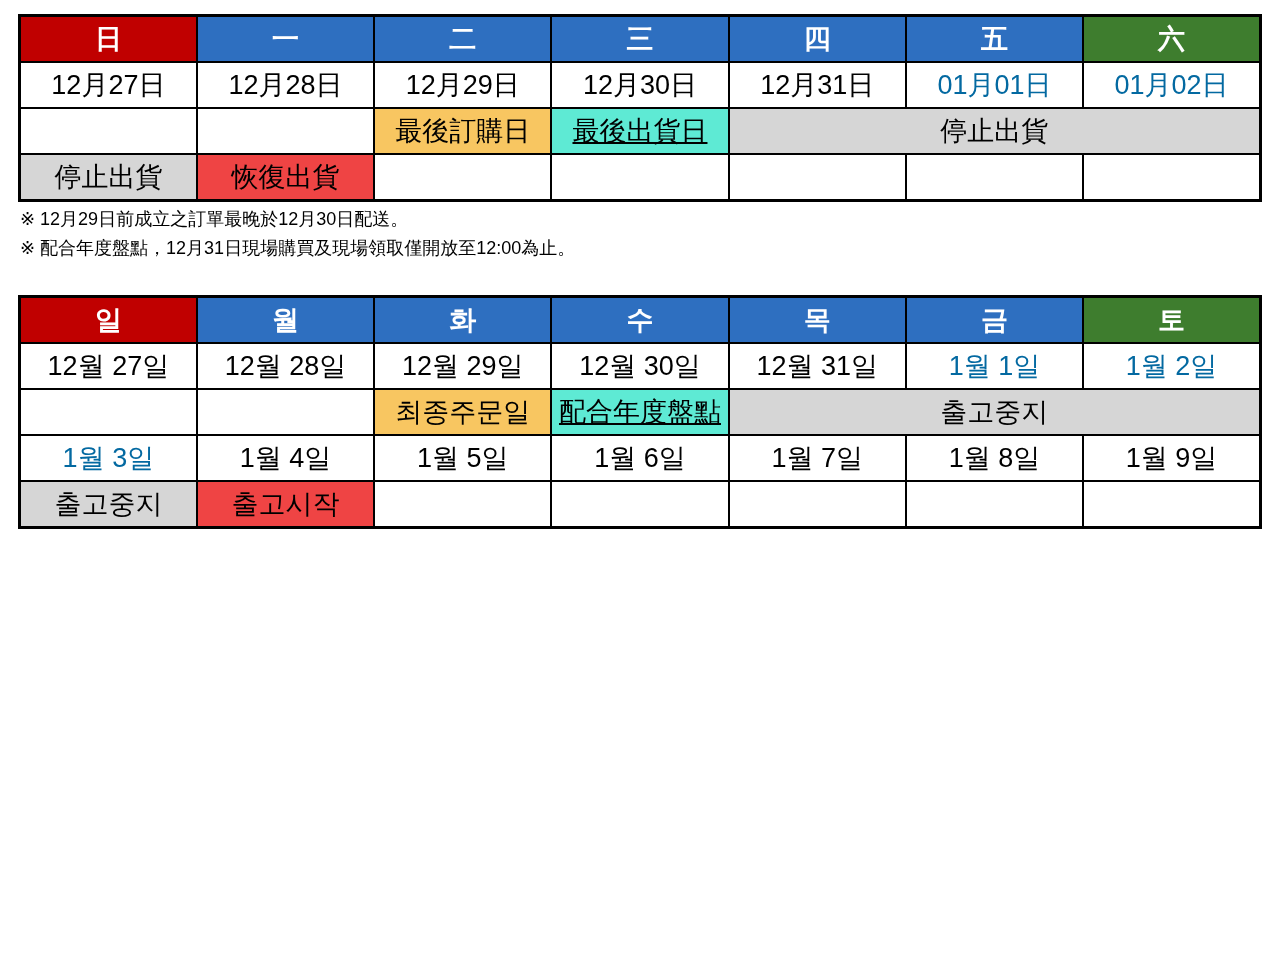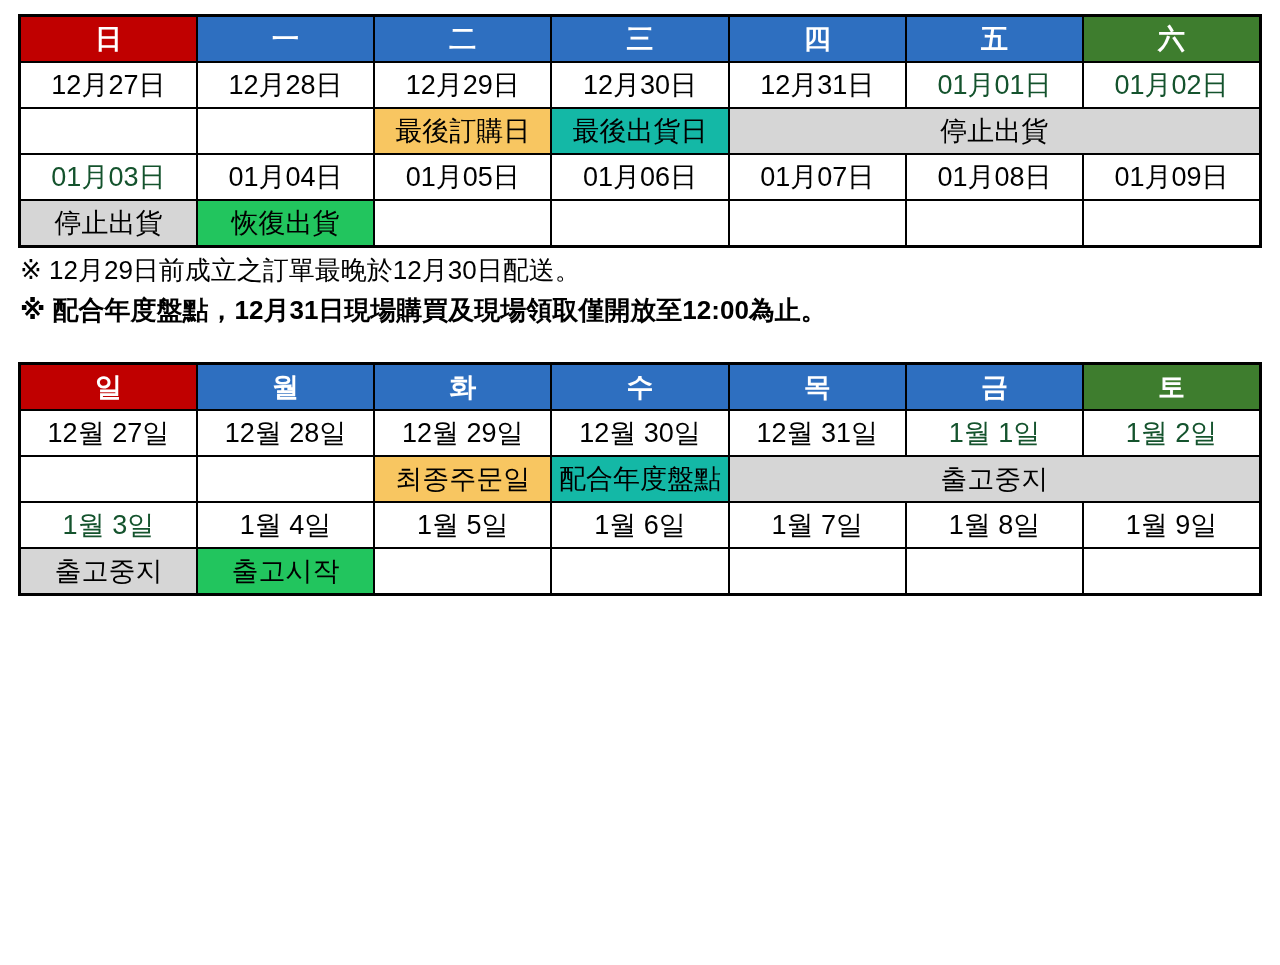--- a/index.html
+++ b/index.html
@@ -47,43 +47,43 @@
     color: #ffffff;
   }
   .hdr .sun { background: #c00000; }
   .hdr .wd  { background: #2e6fc0; }
   .hdr .sat { background: #3e7d2e; }
 
   .daterow td {
     height: 48px;
     font-size: 29px;
   }
-  .holiday { color: #14532d; }
+  .holiday { color: #0369a1; }
 
   .eventrow td {
     height: 70px;
     font-size: 27px;
     margin-top: 34px;
   }
   .c-order  { background: #f8c661; }
-  .c-ship   { background: #14b8a6; }
+  .c-ship   { background: #5eead4; text-decoration: underline; }
   .c-stop   { background: #d6d6d6; }
-  .c-resume { background: #22c55e; }
+  .c-resume { background: #ef4444; }
   .c-plain  { background: #ffffff; }
 
   .notes {
     margin: 6px 0 0 2px;
   }
   .notes p {
     margin: 0 0 6px 0;
-    font-size: 26px;
+    font-size: 18px;
     line-height: 1.3;
   }
   .notes p.bold {
-    font-weight: bold;
+    font-weight: normal;
   }
   .spacer { height: 28px; }
 
   .notes2 p {
     font-size: 26px;
   }
 </style>
 </head>
 <body>
 
@@ -109,29 +109,20 @@
           <td>12月31日</td>
           <td class="holiday">01月01日</td>
           <td class="holiday">01月02日</td>
         </tr>
         <tr class="eventrow">
           <td class="c-plain"></td>
           <td class="c-plain"></td>
           <td class="c-order">最後訂購日</td>
           <td class="c-ship">最後出貨日</td>
           <td class="c-stop" colspan="3">停止出貨</td>
-        </tr>
-        <tr class="daterow">
-          <td class="holiday">01月03日</td>
-          <td>01月04日</td>
-          <td>01月05日</td>
-          <td>01月06日</td>
-          <td>01月07日</td>
-          <td>01月08日</td>
-          <td>01月09日</td>
         </tr>
         <tr class="eventrow">
           <td class="c-stop">停止出貨</td>
           <td class="c-resume">恢復出貨</td>
           <td class="c-plain"></td>
           <td class="c-plain"></td>
           <td class="c-plain"></td>
           <td class="c-plain"></td>
           <td class="c-plain"></td>
         </tr>

